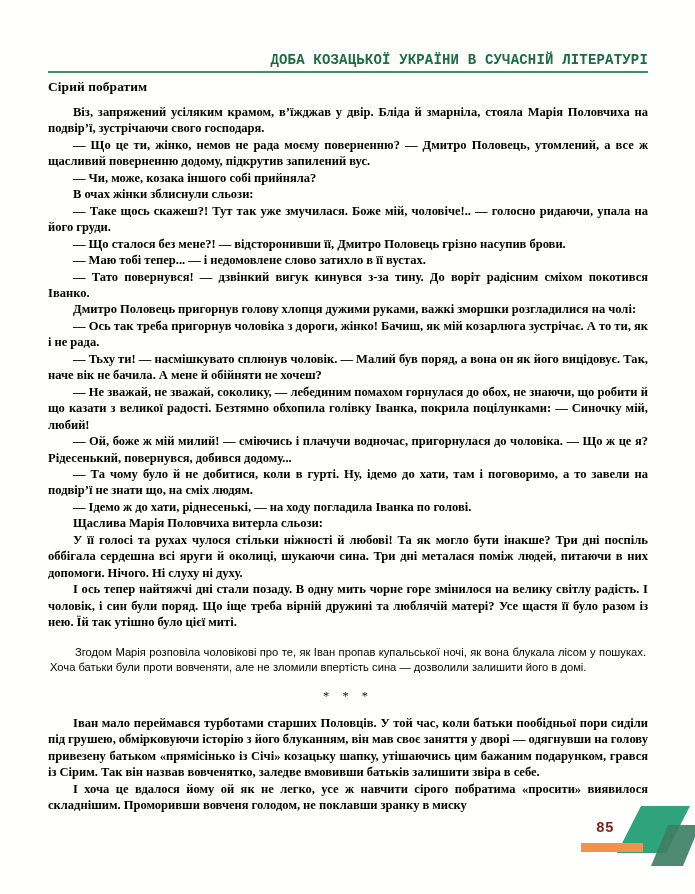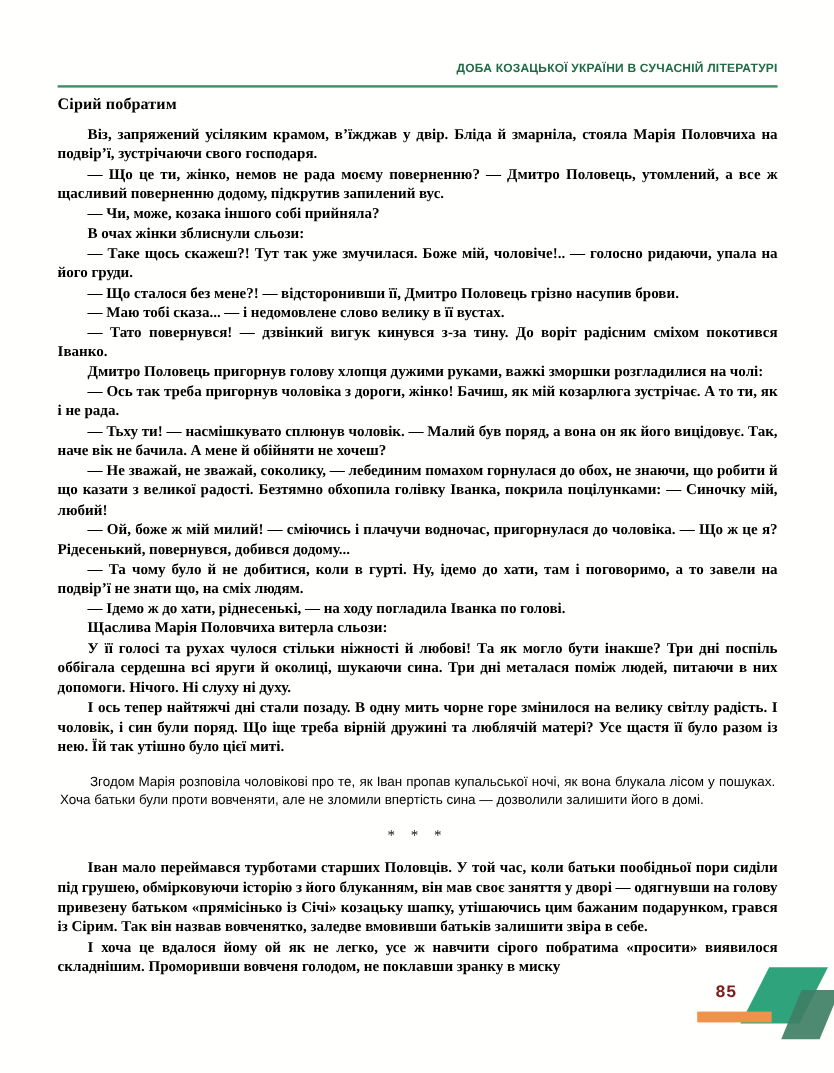--- a/index.html
+++ b/index.html
@@ -24,22 +24,22 @@
 
   
   .running-header {
     position: absolute;
     left: 48px;
     top: 52px;
     width: 600px;
     text-align: right;
   }
   .running-header-text {
-    font-family: Liberation Sans, sans-serif;
-    font-size: 10px;
+    font-family: Liberation Mono, monospace;
+    font-size: 14px;
     font-weight: 700;
     letter-spacing: 0.18px;
     color: #1f6b46;
     white-space: nowrap;
     display: block;
   }
   .header-rule {
     position: absolute;
     left: 48px;
     top: 71px;
@@ -137,21 +137,21 @@
   <div class="content">
 
     <h1 class="work-title">Сірий побратим</h1>
 
     <p class="body-text">Віз, запряжений усіляким крамом, в’їжджав у двір. Бліда й змарніла, стояла Марія Половчиха на подвір’ї, зустрічаючи свого господаря.</p>
     <p class="body-text">— Що це ти, жінко, немов не рада моєму поверненню? — Дмитро Половець, утомлений, а все ж щасливий поверненню додому, підкрутив запилений вус.</p>
     <p class="body-text">— Чи, може, козака іншого собі прийняла?</p>
     <p class="body-text">В очах жінки зблиснули сльози:</p>
     <p class="body-text">— Таке щось скажеш?! Тут так уже змучилася. Боже мій, чоловіче!.. — голосно ридаючи, упала на його груди.</p>
     <p class="body-text">— Що сталося без мене?! — відсторонивши її, Дмитро Половець грізно насупив брови.</p>
-    <p class="body-text">— Маю тобі сказа... — і недомовлене слово велику в її вустах.</p>
+    <p class="body-text">— Маю тобі тепер... — і недомовлене слово затихло в її вустах.</p>
     <p class="body-text">— Тато повернувся! — дзвінкий вигук кинувся з-за тину. До воріт радісним сміхом покотився Іванко.</p>
     <p class="body-text">Дмитро Половець пригорнув голову хлопця дужими руками, важкі зморшки розгладилися на чолі:</p>
     <p class="body-text">— Ось так треба пригорнув чоловіка з дороги, жінко! Бачиш, як мій козарлюга зустрічає. А то ти, як і не рада.</p>
     <p class="body-text">— Тьху ти! — насмішкувато сплюнув чоловік. — Малий був поряд, а вона он як його вицідовує. Так, наче вік не бачила. А мене й обійняти не хочеш?</p>
     <p class="body-text">— Не зважай, не зважай, соколику, — лебединим помахом горнулася до обох, не знаючи, що робити й що казати з великої радості. Безтямно обхопила голівку Іванка, покрила поцілунками: — Синочку мій, любий!</p>
     <p class="body-text">— Ой, боже ж мій милий! — сміючись і плачучи водночас, пригорнулася до чоловіка. — Що ж це я? Рідесенький, повернувся, добився додому...</p>
     <p class="body-text">— Та чому було й не добитися, коли в гурті. Ну, ідемо до хати, там і поговоримо, а то завели на подвір’ї не знати що, на сміх людям.</p>
     <p class="body-text">— Ідемо ж до хати, ріднесенькі, — на ходу погладила Іванка по голові.</p>
     <p class="body-text">Щаслива Марія Половчиха витерла сльози:</p>
     <p class="body-text">У її голосі та рухах чулося стільки ніжності й любові! Та як могло бути інакше? Три дні поспіль оббігала сердешна всі яруги й околиці, шукаючи сина. Три дні металася поміж людей, питаючи в них допомоги. Нічого. Ні слуху ні духу.</p>

